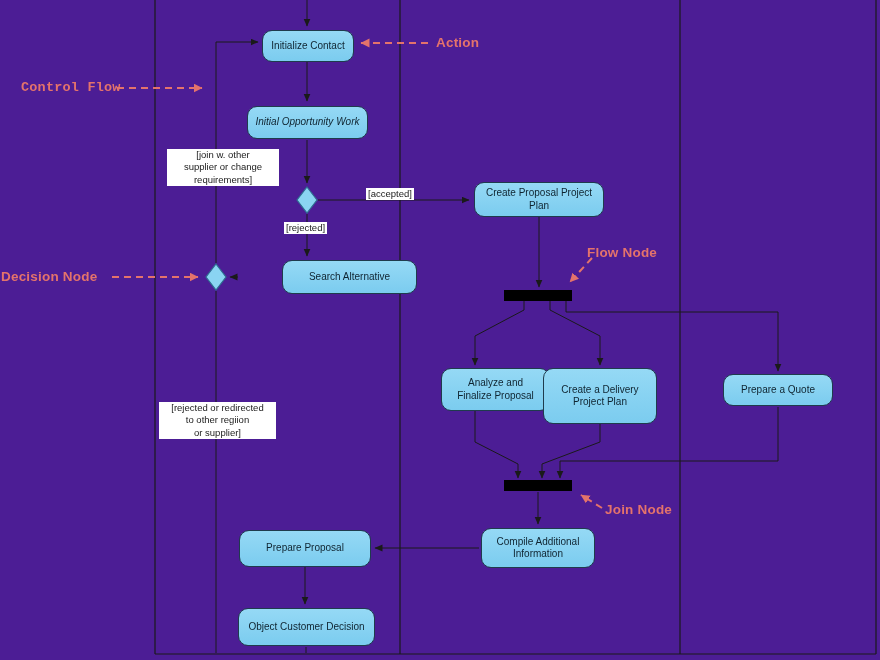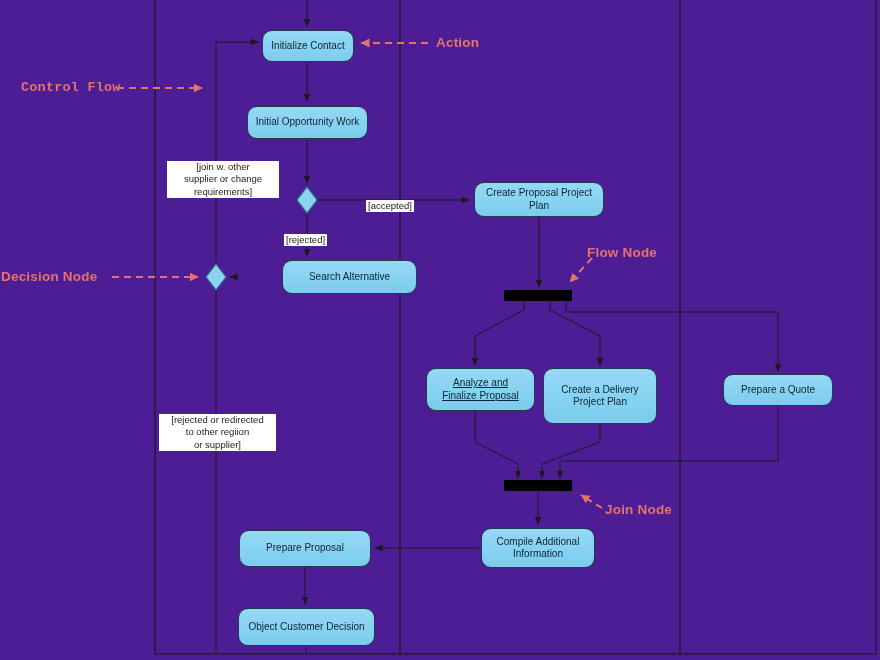--- a/index.html
+++ b/index.html
@@ -35,21 +35,20 @@
   .guard {
     position: absolute;
     z-index: 2;
     font-size: 9.5px;
     line-height: 1.3;
     color: #222222;
     background: #ffffff;
     text-align: center;
     white-space: pre-line;
     padding: 0 2px;
-    margin-top: 12px;
   }
   .annotation {
     position: absolute;
     z-index: 3;
     font-size: 13.5px;
     font-weight: bold;
     letter-spacing: 0.2px;
     color: #e4736b;
     white-space: nowrap;
   }
@@ -104,31 +103,31 @@
     <path d="M428 43 H361" stroke="#e4736b" stroke-width="2" stroke-dasharray="7 5" fill="none" marker-end="url(#ar)"></path>
     <path d="M117 88 H202" stroke="#e4736b" stroke-width="2" stroke-dasharray="7 5" fill="none" marker-end="url(#ar)"></path>
     <path d="M112 277 H198" stroke="#e4736b" stroke-width="2" stroke-dasharray="7 5" fill="none" marker-end="url(#ar)"></path>
     <path d="M592 258 L570 282" stroke="#e4736b" stroke-width="2" stroke-dasharray="7 5" fill="none" marker-end="url(#ar)"></path>
     <path d="M602 508 L581 495" stroke="#e4736b" stroke-width="2" stroke-dasharray="7 5" fill="none" marker-end="url(#ar)"></path>
   </svg>
 
   <div class="action" style="left:262px; top:30px; width:92px; height:32px;">
     <span>Initialize Contact</span>
   </div>
-  <div class="action" style="left:247px; top:106px; width:121px; height:33px;">
+  <div class="action" style="left:247px; top:106px; width:121px; height:33px;font-style:italic;">
     <span>Initial Opportunity Work</span>
   </div>
   <div class="action" style="left:239px; top:260px; width:135px; height:34px;margin-left:43px;">
     <span>Search Alternative</span>
   </div>
   <div class="action" style="left:474px; top:182px; width:130px; height:35px;">
     <span>Create Proposal Project
 Plan</span>
   </div>
-  <div class="action" style="left:426px; top:368px; width:109px; height:43px;text-decoration:underline;">
+  <div class="action" style="left:441px; top:368px; width:109px; height:43px;">
     <span>Analyze and
 Finalize Proposal</span>
   </div>
   <div class="action" style="left:543px; top:368px; width:114px; height:56px;">
     <span>Create a Delivery
 Project Plan</span>
   </div>
   <div class="action" style="left:723px; top:374px; width:110px; height:32px;">
     <span>Prepare a Quote</span>
   </div>

